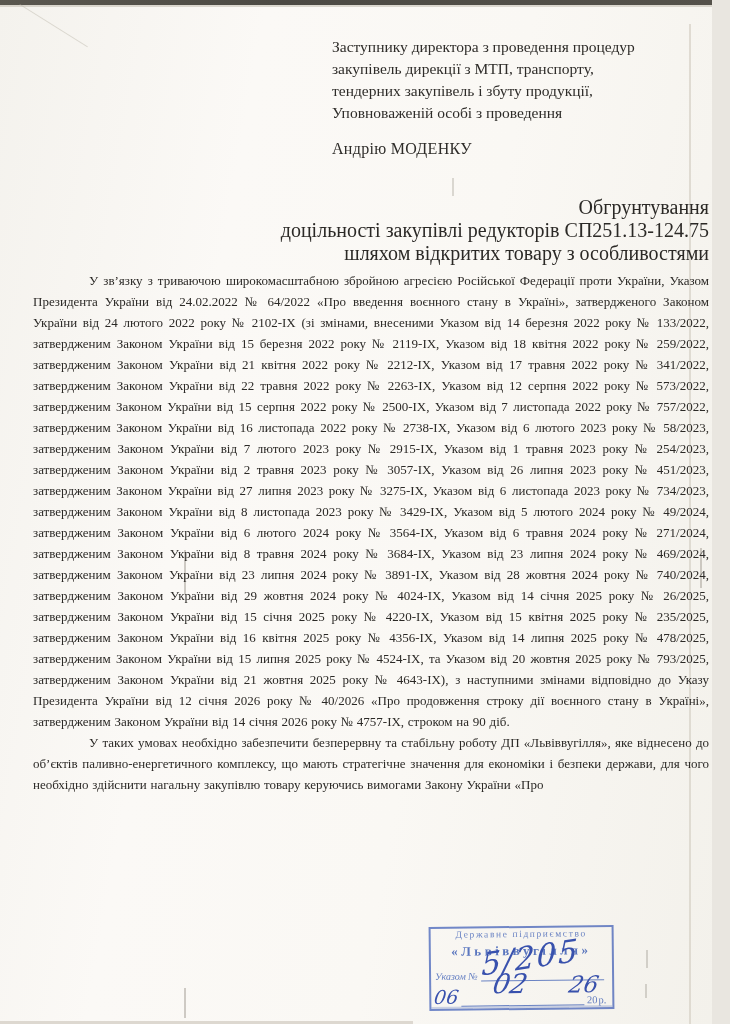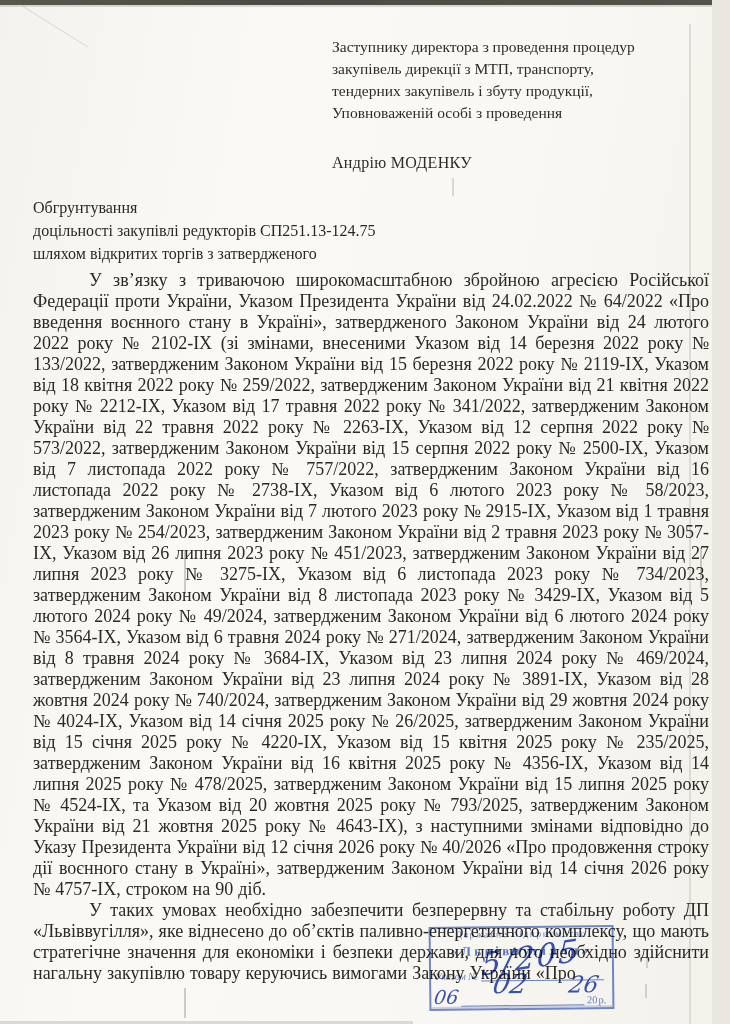--- a/index.html
+++ b/index.html
@@ -38,32 +38,32 @@
     left: 20px; top: 4px; width: 80px; height: 1px;
     transform: rotate(32deg); transform-origin: left top;
   }
   .fold-dash { position: absolute; width: 2px; background: #a9a49b; opacity: .55; }
 
   
   .recipient {
     position: absolute; left: 332px; top: 36px; width: 380px;
     font-size: 15.5px; line-height: 22px; color: #2e2c29;
   }
-  .addressee { margin-top: 28px; font-size: 16px; letter-spacing: .3px; }
+  .addressee { margin-top: 14px; font-size: 16px; letter-spacing: .3px; }
 
   
   .title-block {
     position: absolute; left: 33px; top: 196px; width: 676px;
-    text-align: left; font-size: 16px; line-height: 23px; color: #2b2926;
+    text-align: right; font-size: 20px; line-height: 23px; color: #2b2926;
   }
 
   
   .body-block {
     position: absolute; left: 33px; top: 270px; width: 676px;
-    font-size: 18px; line-height: 21px; color: #2b2926;
+    font-size: 13px; line-height: 21px; color: #2b2926;
     text-align: justify;
   }
   .body-block p { margin: 0; text-indent: 56px; word-spacing: .5px; }
 
   
   .stamp {
     position: absolute; left: 429px; top: 926px; width: 181px; height: 80px;
     border: 2px solid rgba(70, 102, 196, .75);
     box-shadow: inset 0 -2px 0 rgba(70,102,196,.25);
     mix-blend-mode: multiply;
@@ -136,21 +136,21 @@
     <div>Заступнику директора з проведення процедур</div>
     <div>закупівель дирекції з МТП, транспорту,</div>
     <div>тендерних закупівель і збуту продукції,</div>
     <div>Уповноваженій особі з проведення</div>
     <div class="addressee">Андрію МОДЕНКУ</div>
   </div>
 
   <div class="title-block">
     <div>Обгрунтування</div>
     <div>доцільності закупівлі редукторів СП251.13-124.75</div>
-    <div>шляхом відкритих торгів з затвердженого</div>
+    <div>шляхом відкритих товару з особливостями</div>
   </div>
 
   <div class="body-block">
     <p>У зв’язку з триваючою широкомасштабною збройною агресією Російської Федерації проти України, Указом Президента України від 24.02.2022 № 64/2022 «Про введення воєнного стану в Україні», затвердженого Законом України від 24 лютого 2022 року № 2102-IX (зі змінами, внесеними Указом від 14 березня 2022 року № 133/2022, затвердженим Законом України від 15 березня 2022 року № 2119-IX, Указом від 18 квітня 2022 року № 259/2022, затвердженим Законом України від 21 квітня 2022 року № 2212-IX, Указом від 17 травня 2022 року № 341/2022, затвердженим Законом України від 22 травня 2022 року № 2263-IX, Указом від 12 серпня 2022 року № 573/2022, затвердженим Законом України від 15 серпня 2022 року № 2500-IX, Указом від 7 листопада 2022 року № 757/2022, затвердженим Законом України від 16 листопада 2022 року № 2738-IX, Указом від 6 лютого 2023 року № 58/2023, затвердженим Законом України від 7 лютого 2023 року № 2915-IX, Указом від 1 травня 2023 року № 254/2023, затвердженим Законом України від 2 травня 2023 року № 3057-IX, Указом від 26 липня 2023 року № 451/2023, затвердженим Законом України від 27 липня 2023 року № 3275-IX, Указом від 6 листопада 2023 року № 734/2023, затвердженим Законом України від 8 листопада 2023 року № 3429-IX, Указом від 5 лютого 2024 року № 49/2024, затвердженим Законом України від 6 лютого 2024 року № 3564-IX, Указом від 6 травня 2024 року № 271/2024, затвердженим Законом України від 8 травня 2024 року № 3684-IX, Указом від 23 липня 2024 року № 469/2024, затвердженим Законом України від 23 липня 2024 року № 3891-IX, Указом від 28 жовтня 2024 року № 740/2024, затвердженим Законом України від 29 жовтня 2024 року № 4024-IX, Указом від 14 січня 2025 року № 26/2025, затвердженим Законом України від 15 січня 2025 року № 4220-IX, Указом від 15 квітня 2025 року № 235/2025, затвердженим Законом України від 16 квітня 2025 року № 4356-IX, Указом від 14 липня 2025 року № 478/2025, затвердженим Законом України від 15 липня 2025 року № 4524-IX, та Указом від 20 жовтня 2025 року № 793/2025, затвердженим Законом України від 21 жовтня 2025 року № 4643-IX), з наступними змінами відповідно до Указу Президента України від 12 січня 2026 року № 40/2026 «Про продовження строку дії воєнного стану в Україні», затвердженим Законом України від 14 січня 2026 року № 4757-IX, строком на 90 діб.</p>
     <p>У таких умовах необхідно забезпечити безперервну та стабільну роботу ДП «Львіввугілля», яке віднесено до об’єктів паливно-енергетичного комплексу, що мають стратегічне значення для економіки і безпеки держави, для чого необхідно здійснити нагальну закупівлю товару керуючись вимогами Закону України «Про</p>
   </div>
 
   <div class="stamp">
     <div class="stamp-org-type">Державне підприємство</div>
     <div class="stamp-org-name">«Львіввугілля»</div>

